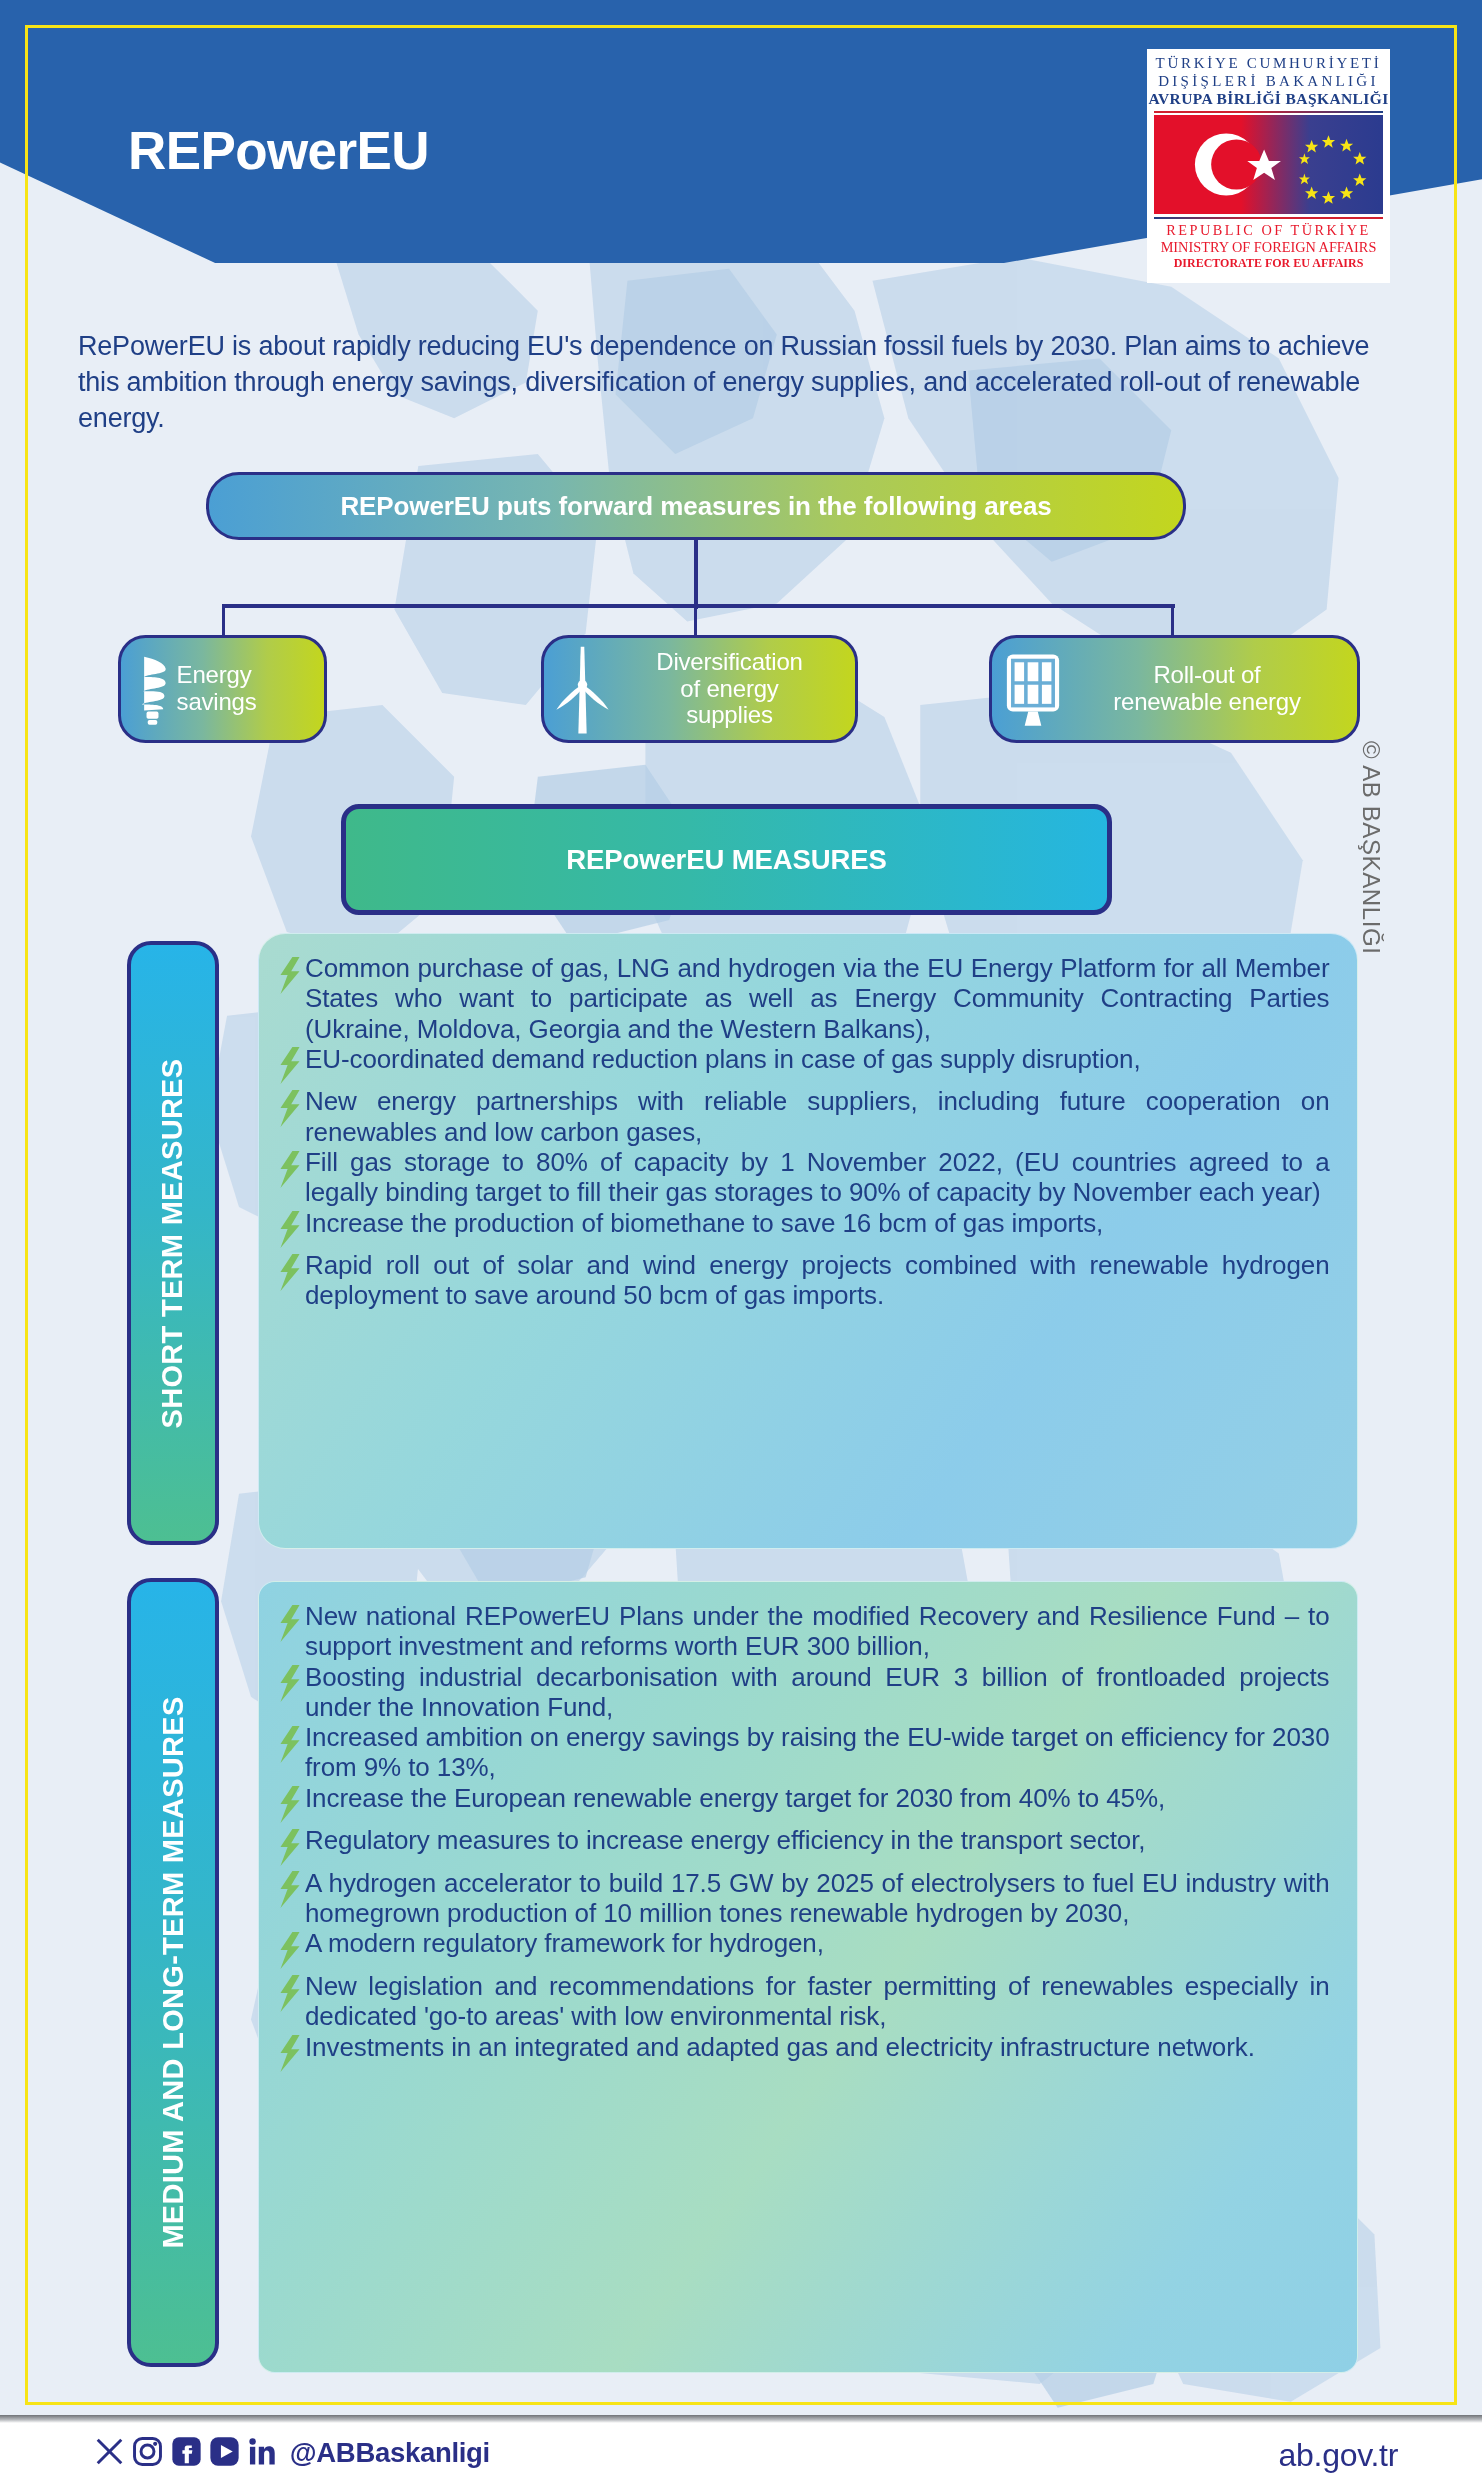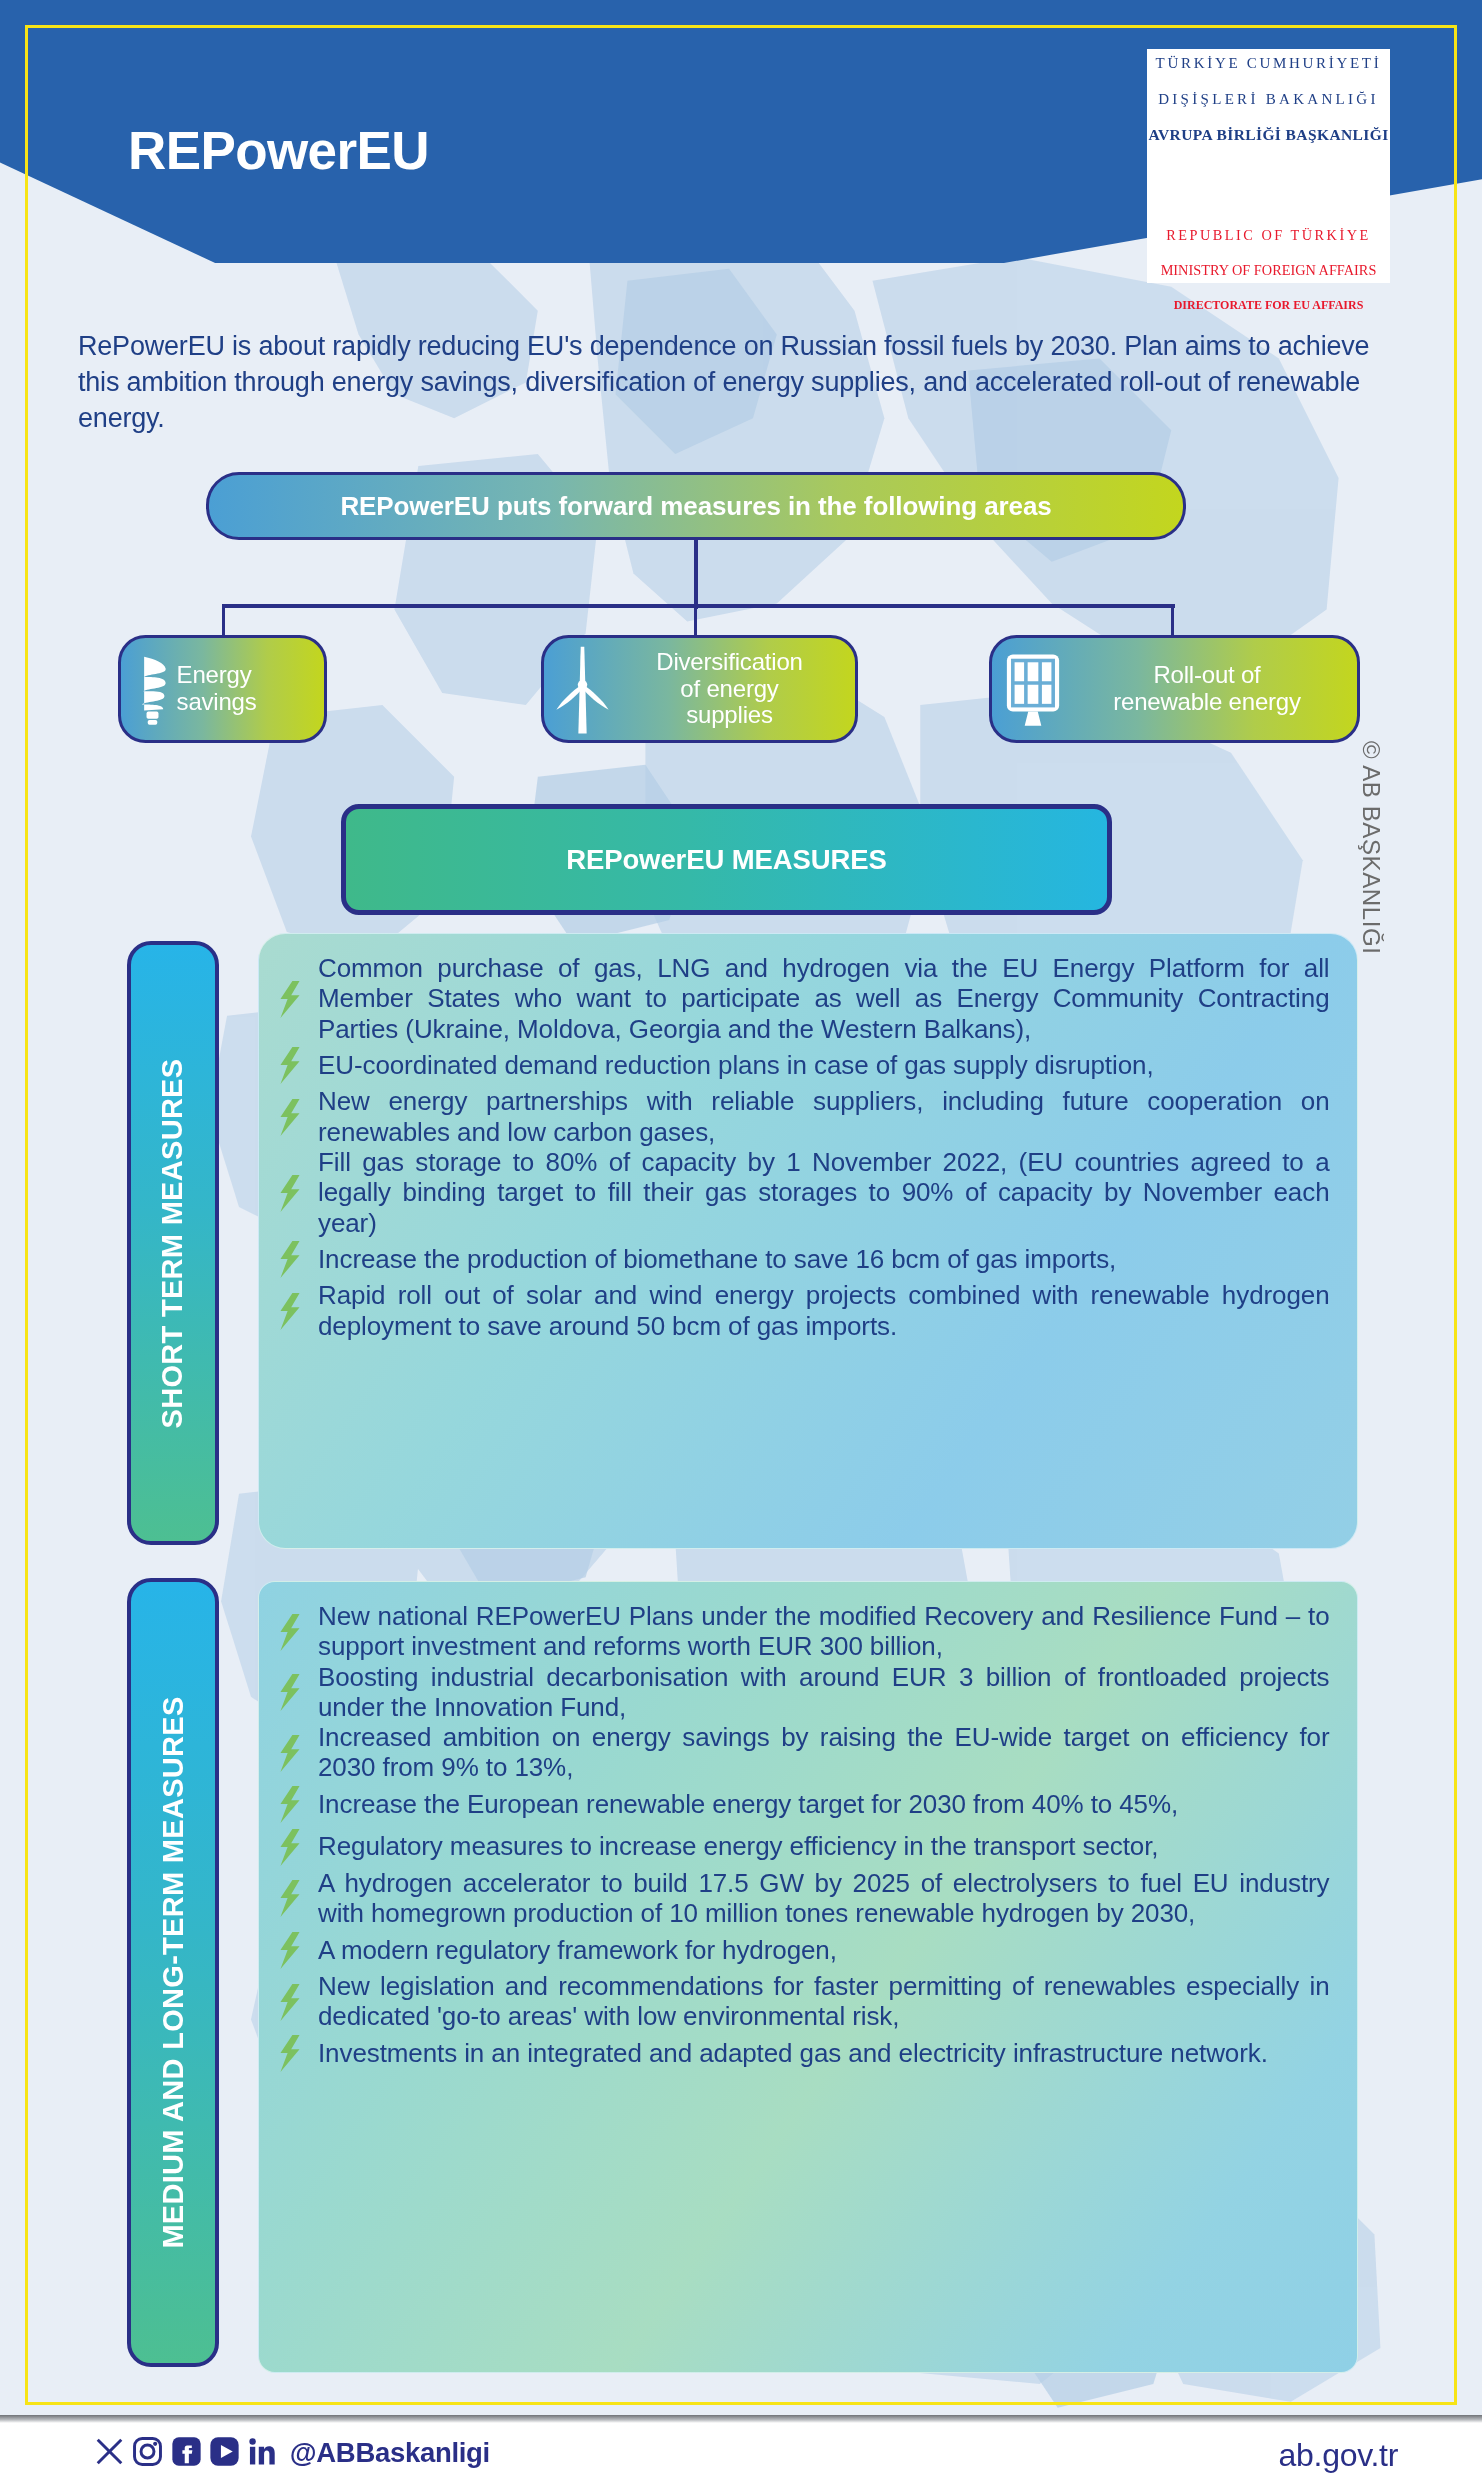--- a/index.html
+++ b/index.html
@@ -30,21 +30,21 @@
   }
   .header-title{
     position:absolute;left:128px;top:120px;z-index:5;
     font-size:53px;font-weight:bold;color:#ffffff;letter-spacing:-0.6px;
   }
 
   
   .logo{
     position:absolute;left:1147px;top:49px;width:243px;height:234px;
     background:#ffffff;z-index:5;box-sizing:border-box;padding:6px 7.2px 4.8px 7.2px;
-    display:flex;flex-direction:column;align-items:center;gap:18px;
+    display:flex;flex-direction:column;align-items:center;
   }
   .logo-l1{font-family:"Liberation Serif",serif;font-size:15px;letter-spacing:2.7px;color:#1f3f86;white-space:nowrap;line-height:1.18;}
   .logo-l2{font-family:"Liberation Serif",serif;font-size:15px;letter-spacing:3.3px;color:#1f3f86;white-space:nowrap;line-height:1.18;}
   .logo-l3{font-family:"Liberation Serif",serif;font-size:15.5px;font-weight:bold;letter-spacing:0.4px;color:#1f3f86;white-space:nowrap;line-height:1.2;}
   .logo-rule{width:100%;height:1.8px;margin-top:1.8px;background:linear-gradient(90deg,#d1202f 0%,#d1202f 40%,#1f3f86 100%);}
   .logo-flag{width:100%;height:99px;margin-top:2.4px;position:relative;overflow:hidden;
     background:linear-gradient(90deg,#e3102a 0%,#e3102a 38%,#3a3f8f 68%,#2b3b8f 100%);}
   .logo-rule2{width:100%;height:1.8px;margin-top:3px;background:linear-gradient(90deg,#1f3f86 0%,#d1202f 45%,#d1202f 100%);}
   .logo-l4{font-family:"Liberation Serif",serif;font-size:14.3px;letter-spacing:2.5px;color:#e8192c;white-space:nowrap;margin-top:3px;line-height:1.2;}
   .logo-l5{font-family:"Liberation Serif",serif;font-size:14.3px;letter-spacing:0px;color:#e8192c;white-space:nowrap;line-height:1.22;}
@@ -112,21 +112,21 @@
     position:absolute;left:258px;width:1100px;z-index:4;
     border-radius:27.5px;box-sizing:border-box;
     padding:19px 27.5px 18px 19px;
     border:1.8px solid rgba(255,255,255,0.55);
   }
   #panel-short{top:933px;height:616px;
     background:linear-gradient(125deg,#a9dbd0 0%,#96d7dc 35%,#8cccea 70%,#93cfe6 100%);}
   #panel-long{top:1581px;height:792px;
     background:linear-gradient(125deg,#8fd2e2 0%,#9ad9cf 30%,#a8ddc2 55%,#93d3e3 85%,#8fd0e6 100%);border-radius:17px;}
 
-  .m-item{display:flex;align-items:center;gap:16px;}
+  .m-item{display:flex;align-items:flex-start;gap:3px;}
   .bolt{flex:0 0 auto;width:24px;margin-top:3.6px;}
   .m-text{
     flex:1;color:#1f3f86;font-size:26px;line-height:1.165;
     text-align:justify;text-align-last:left;letter-spacing:-0.1px;
   }
 
   
   .copyright{
     position:absolute;left:1385px;top:741px;z-index:5;
     transform-origin:left top;transform:rotate(90deg);

